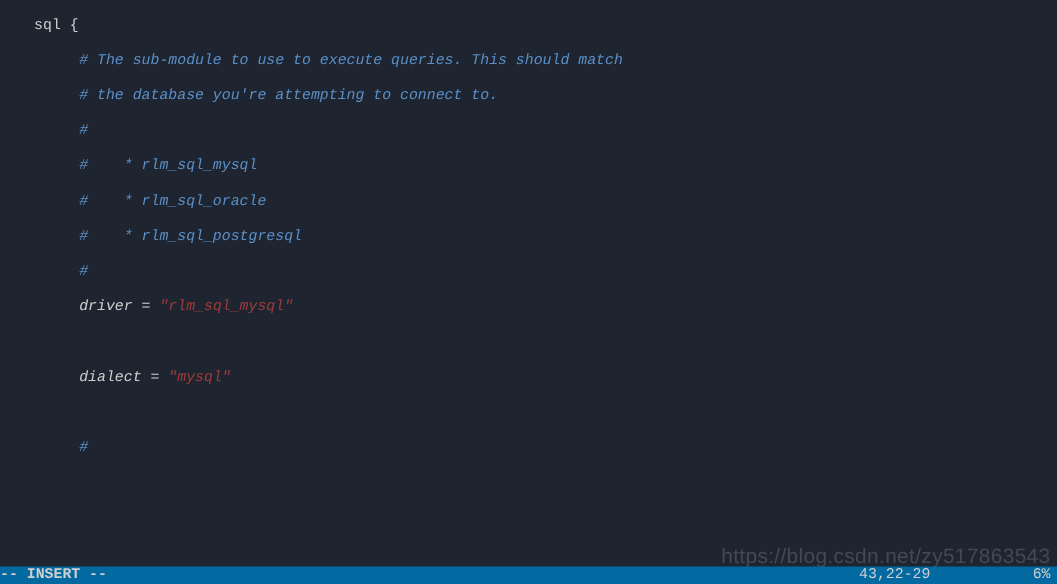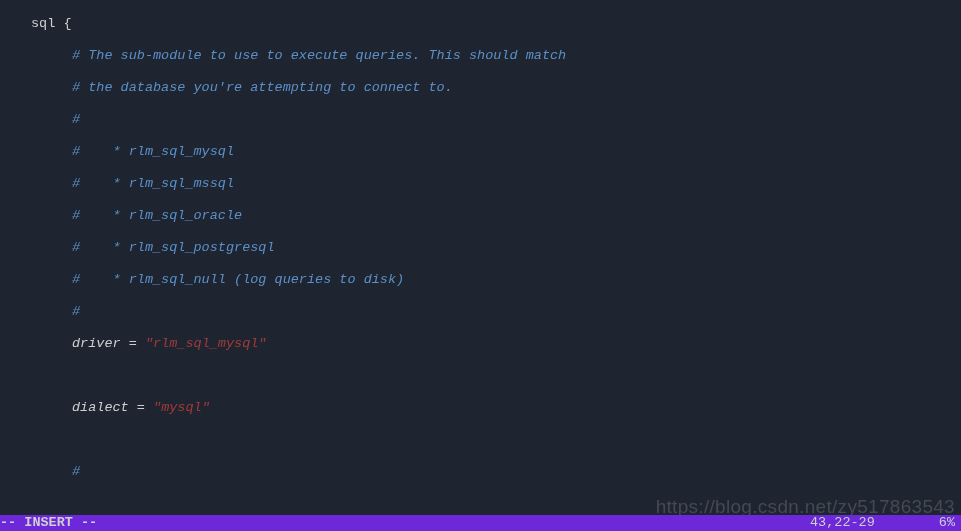--- a/index.html
+++ b/index.html
@@ -23,23 +23,24 @@
   .c-key { color: #cfcfcf; }
   .c-op { color: #cfcfcf; }
   .c-str { color: #a03a3a; }
   .statusline {
     position: absolute;
     bottom: 0;
     left: 0;
     width: 100%;
     height: 16px;
     color: #cfcfcf;
-    background: #6d28d9;
+    background: #0369a1;
     display: flex;
     align-items: center;
+    gap: 29px;
   }
   .status-mode { flex: 0 0 auto; font-weight: bold; padding-left: 0; }
   .status-spacer { flex: 1 1 auto; }
   .status-pos { flex: 0 0 auto; padding-right: 64px; }
   .status-pct { flex: 0 0 auto; padding-right: 6px; }
   .watermark {
     position: absolute;
     right: 6px;
     bottom: 16px;
     color: rgba(200,200,200,0.22);
@@ -53,24 +54,22 @@
 </style>
 </head>
 <body>
 
 <div class="editor">
 <div class="line ind0"><span class="c-key">sql {</span></div>
 <div class="line ind1"><span class="c-comment"># The sub-module to use to execute queries. This should match</span></div>
 <div class="line ind1"><span class="c-comment"># the database you're attempting to connect to.</span></div>
 <div class="line ind1"><span class="c-comment">#</span></div>
 <div class="line ind1"><span class="c-comment">#    * rlm_sql_mysql</span></div>
-<div class="line ind1"><span class="c-comment">#    * rlm_sql_mssql</span></div>
 <div class="line ind1"><span class="c-comment">#    * rlm_sql_oracle</span></div>
 <div class="line ind1"><span class="c-comment">#    * rlm_sql_postgresql</span></div>
-<div class="line ind1"><span class="c-comment">#    * rlm_sql_null (log queries to disk)</span></div>
 <div class="line ind1"><span class="c-comment">#</span></div>
 <div class="line ind1"><span class="c-key">driver</span><span class="c-op"> = </span><span class="c-str">"rlm_sql_mysql"</span></div>
 <div class="line"></div>
 <div class="line ind1"><span class="c-key">dialect</span><span class="c-op"> = </span><span class="c-str">"mysql"</span></div>
 <div class="line"></div>
 <div class="line ind1"><span class="c-comment">#</span></div>
 
 
 
 

